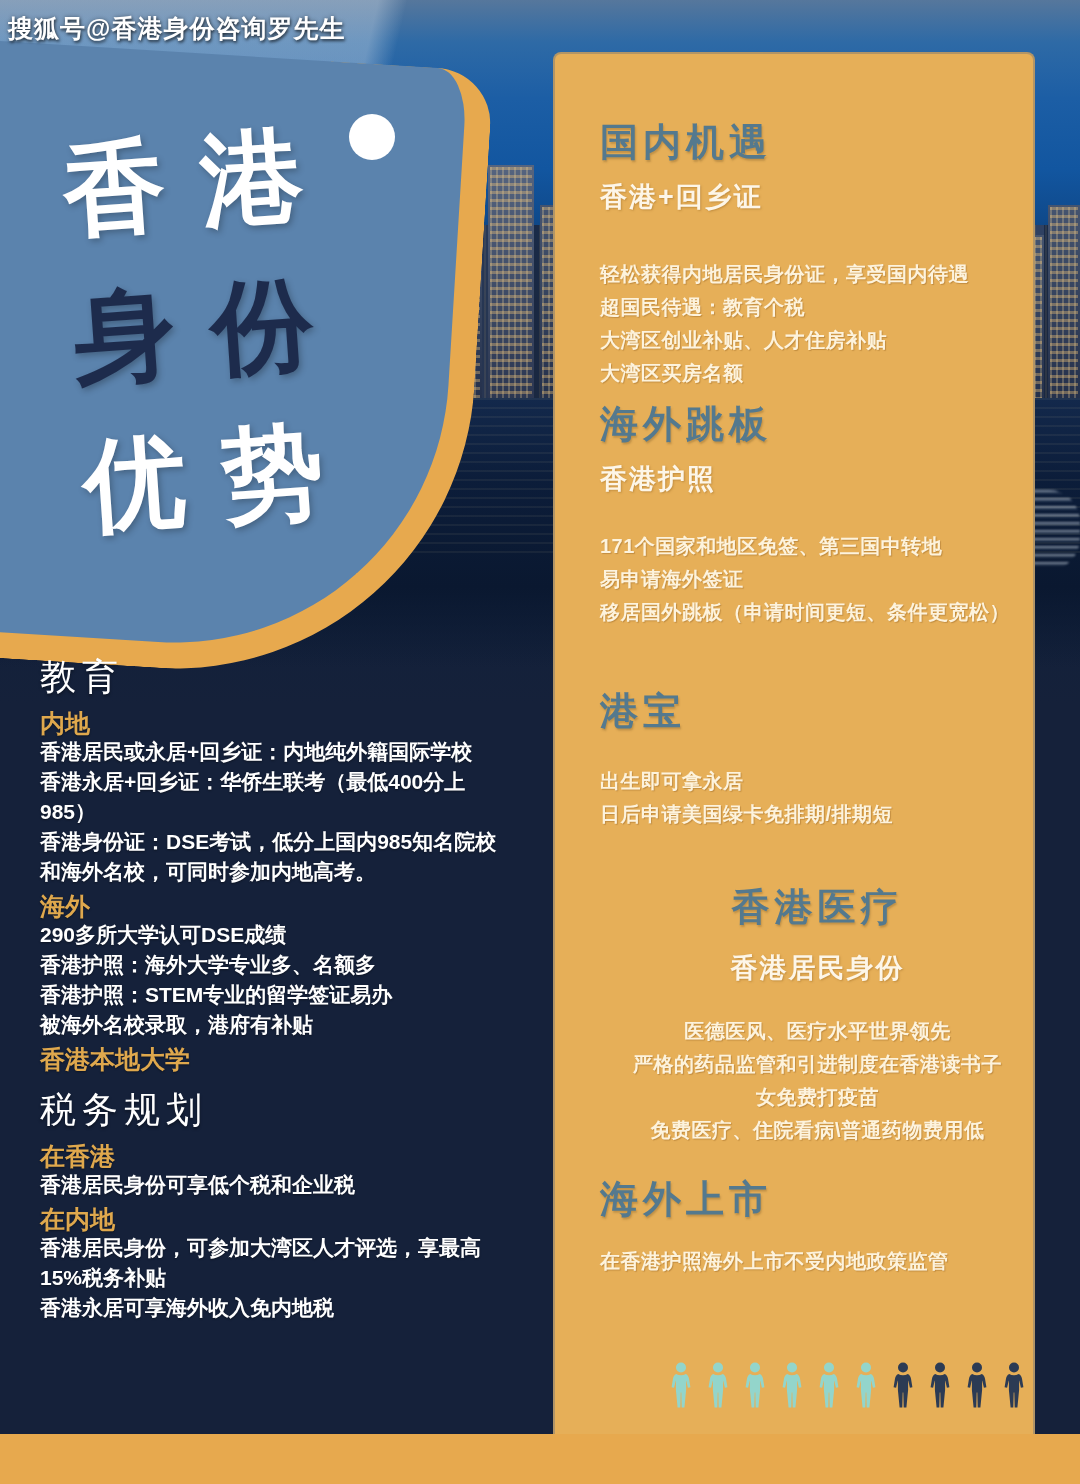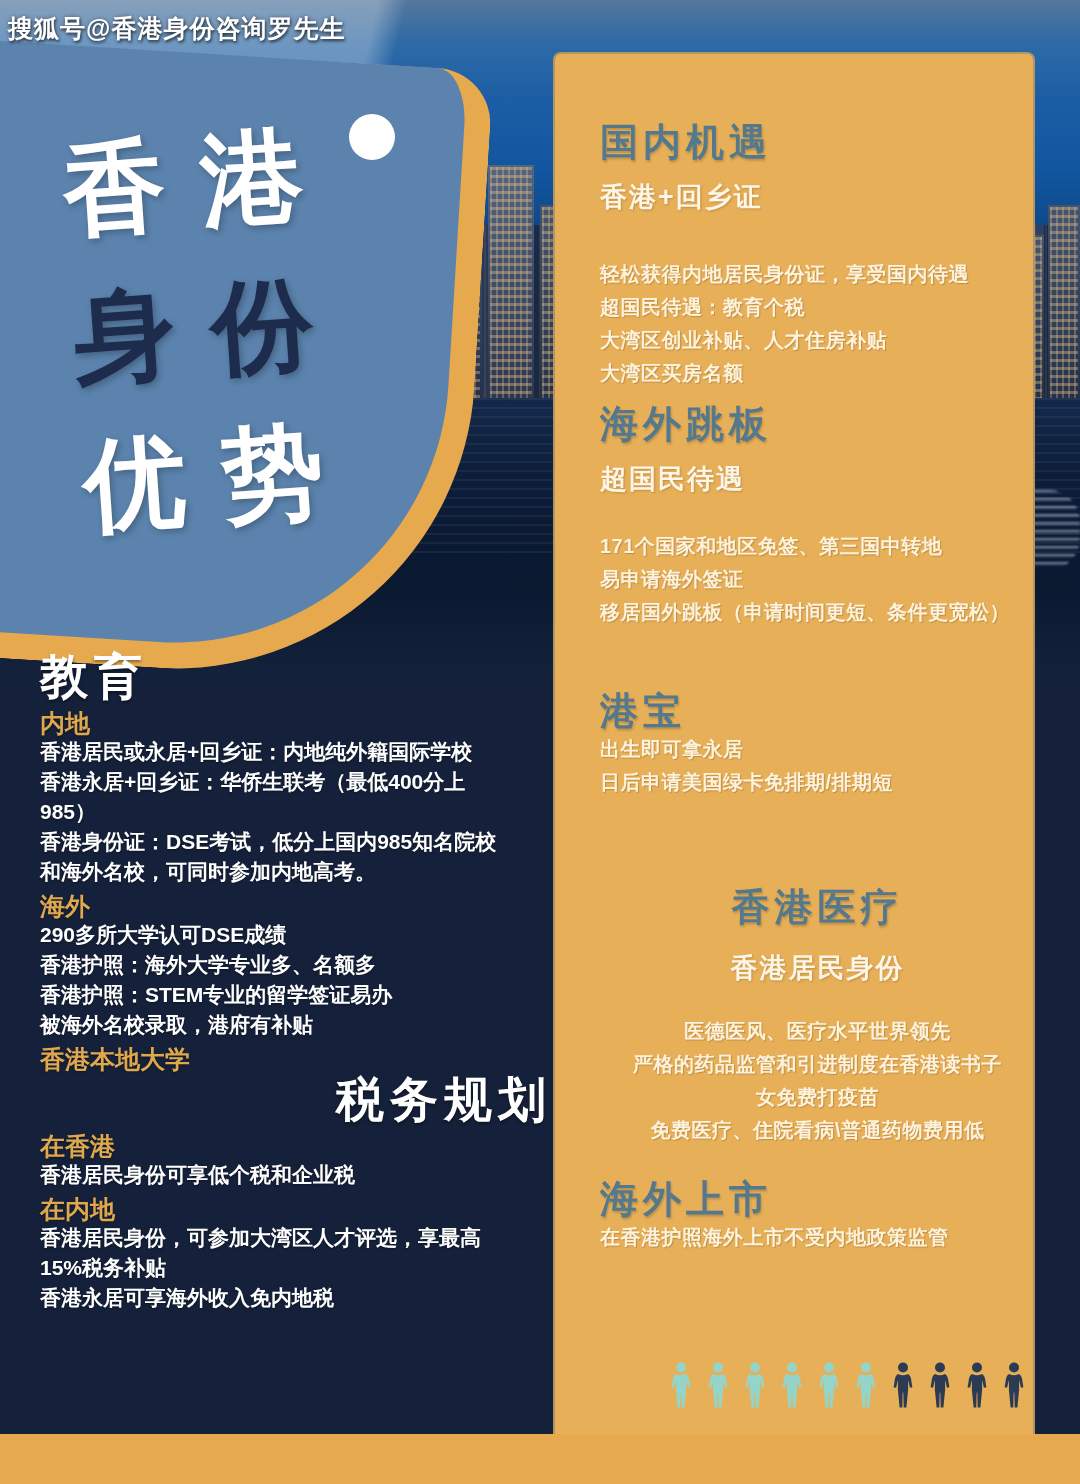--- a/index.html
+++ b/index.html
@@ -50,46 +50,46 @@
   .title{position:absolute;left:58px;top:118px;transform:rotate(-4deg);transform-origin:left top;}
   .t-line{font-size:102px;font-weight:900;line-height:148px;letter-spacing:36px;
     text-shadow:2px 3px 6px rgba(0,0,0,.25);}
   .t-white{color:#ffffff;}
   .t-navy{color:var(--title_navy,#1d2b4c);}
   
   .watermark{position:absolute;left:8px;top:12px;z-index:9;font-size:25px;font-weight:800;color:#fff;
     text-shadow:0 0 4px rgba(0,0,0,.4),1px 2px 3px rgba(0,0,0,.55);letter-spacing:1px;text-align:right;}
   
   .left-col{position:absolute;left:40px;top:650px;width:512px;color:#fff;z-index:4;}
-  .lhead{margin:0;font-size:48px;line-height:54px;font-weight:700;letter-spacing:6px;
+  .lhead{margin:0;font-size:36px;line-height:54px;font-weight:400;letter-spacing:6px;
     text-shadow:0 2px 3px rgba(0,0,0,.4);}
-  .lhead.tax{margin-top:0;text-align:right;}
+  .lhead.tax{margin-top:10px;}
   .glabel{margin-top:5px;font-size:25px;line-height:28px;font-weight:700;
     color:var(--subhead_gold,#dfa84d);text-shadow:0 1px 2px rgba(0,0,0,.4);}
   .glines{font-size:21px;line-height:30px;font-weight:700;white-space:pre-line;
     text-shadow:0 1px 2px rgba(0,0,0,.4);}
   
   .right-col{position:absolute;left:553px;top:52px;width:482px;height:1432px;z-index:4;
     background:var(--panel_orange,#e6af58);
     border:2px solid rgba(80,100,130,.35);border-bottom:none;border-radius:8px 8px 0 0;
     box-sizing:border-box;padding-left:44px;}
   .rs{position:absolute;left:45px;width:435px;}
   .rs1{top:66px;}.rs2{top:348px;}.rs3{top:635px;}.rs4{top:831px;text-align:center;}.rs5{top:1123px;}
   .rhead{margin:0;font-size:38px;line-height:44px;font-weight:900;letter-spacing:5px;
     color:var(--heading_steel,#54798e);text-shadow:1px 2px 2px rgba(120,90,40,.35);}
   .rsub{margin-top:18px;font-size:27px;line-height:30px;font-weight:800;color:#fdf6e8;
     letter-spacing:2px;text-shadow:1px 1px 2px rgba(160,110,40,.5);}
   .rlines{font-size:20px;line-height:33px;font-weight:700;color:#fdf3dd;white-space:pre-line;
     letter-spacing:.5px;text-shadow:1px 1px 1px rgba(150,100,35,.45);}
   .rs1 .rlines{margin-top:46px;}
   .rs2 .rlines{margin-top:36px;}
-  .rs3 .rlines{}
+  .rs3 .rlines{margin-top:32px;}
   .rs4 .rsub{margin-top:24px;}
   .rs4 .rlines{margin-top:32px;}
-  .rs5 .rlines{}
+  .rs5 .rlines{margin-top:24px;}
   .people{position:absolute;left:112px;top:1308px;display:flex;gap:9px;}
   svg.person{display:block;}
   svg.person.teal{fill:var(--person_teal,#8fd8d2);filter:blur(.5px);opacity:.95;}
   svg.person.navy{fill:var(--person_navy,#2c3b54);}
   
   .bottom-band{position:absolute;left:0;bottom:0;width:100%;height:50px;z-index:5;
     background:var(--band_orange,#e7a94e);}
 </style>
 </head>
 <body>
@@ -161,21 +161,21 @@
       <h3 class="rhead">国内机遇</h3>
       <div class="rsub">香港+回乡证</div>
       <div class="rlines">轻松获得内地居民身份证，享受国内待遇
 超国民待遇：教育个税
 大湾区创业补贴、人才住房补贴
 大湾区买房名额</div>
     </div>
 
     <div class="rs rs2">
       <h3 class="rhead">海外跳板</h3>
-      <div class="rsub">超国民待遇</div>
+      <div class="rsub">香港护照</div>
       <div class="rlines">171个国家和地区免签、第三国中转地
 易申请海外签证
 移居国外跳板（申请时间更短、条件更宽松）</div>
     </div>
 
     <div class="rs rs3">
       <h3 class="rhead">港宝</h3>
       <div class="rlines">出生即可拿永居
 日后申请美国绿卡免排期/排期短</div>
     </div>

